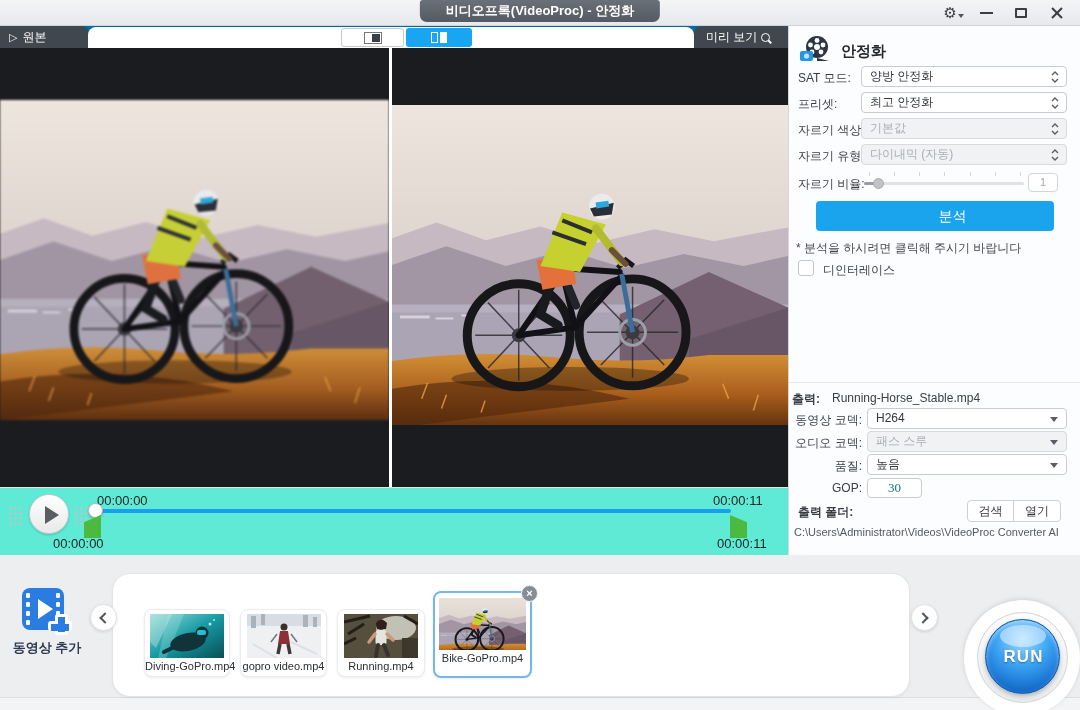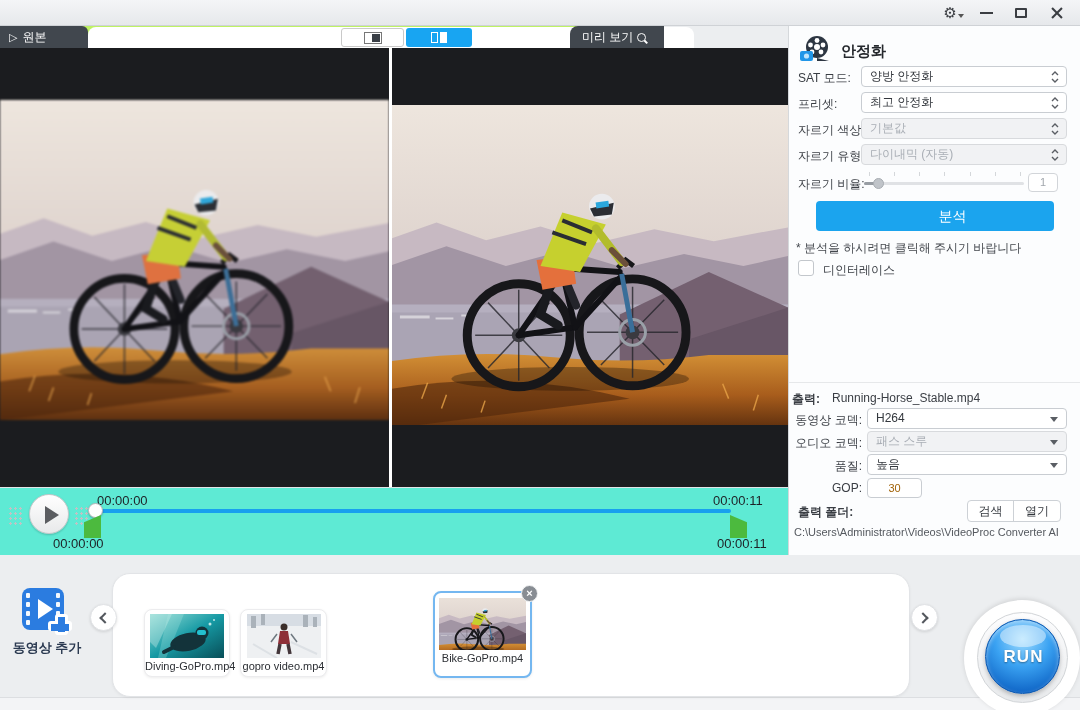--- a/index.html
+++ b/index.html
@@ -23,21 +23,21 @@
   .btn-min i { width:13px; height:2px; background:#3a3d42; }
   .btn-max { left:1007px; width:28px; justify-content:center; }
   .btn-max i { width:12px; height:10px; border:2px solid #3a3d42; border-radius:1px; }
   .btn-close { left:1043px; width:28px; justify-content:center; }
   .btn-close i { position:relative; width:14px; height:14px; }
   .btn-close i::before,.btn-close i::after { content:""; position:absolute; left:6px; top:0;
     width:2px; height:14px; background:#3a3d42; }
   .btn-close i::before { transform:rotate(45deg);} .btn-close i::after { transform:rotate(-45deg);}
 
   
-  .ptopbar { position:absolute; left:0; top:26px; width:664px; height:22px; background:#bef264; }
+  .ptopbar { position:absolute; left:0; top:26px; width:788px; height:22px; background:#0369a1; }
   .tab-orig { position:absolute; left:0; top:0; width:88px; height:22px; background:#41474e;
     color:#fff; font-size:12px; line-height:22px; padding-left:9px; border-radius:0 6px 0 0; }
   .tab-orig .tri { font-size:11px; margin-right:5px; }
   .white-strip { position:absolute; left:88px; top:1px; width:606px; height:21px; background:#fff;
     border-radius:8px 8px 0 0; }
   .toggle-a { position:absolute; left:341px; top:2px; width:63px; height:19px; background:#fff;
     border:1px solid #c9c9c9; border-radius:3px; display:flex; align-items:center; justify-content:center; }
   .toggle-b { position:absolute; left:406px; top:2px; width:66px; height:19px; background:#18a5f2;
     border-radius:3px; display:flex; align-items:center; justify-content:center; }
   .ic-split-a { position:relative; width:18px; height:12px; border:1px solid #777; background:#fff; }
@@ -101,21 +101,21 @@
   .chk { position:absolute; left:9px; top:234px; width:16px; height:16px; border:1px solid #c3c7cc;
     border-radius:3px; background:#fff; }
   .rp-div { position:absolute; left:0; top:356px; width:292px; height:1px; background:#e6e8ea; }
   .seg { position:absolute; display:flex; border:1px solid #cdd1d6; border-radius:4px; overflow:hidden;
     background:#fff; height:22px; }
   .seg div { width:46px; font-size:12px; color:#33373d; text-align:center; line-height:20px; }
   .seg div:first-child { border-right:1px solid #cdd1d6; }
   .caret { position:absolute; right:8px; top:8px; border-left:4px solid transparent;
     border-right:4px solid transparent; border-top:5px solid #5a5e64; }
   .gop-box { position:absolute; left:78px; top:452px; width:55px; height:20px; border:1px solid #c9cdd2;
-    border-radius:4px; background:#fff; font-size:11px; color:#a16207; text-align:center; line-height:18px; }
+    border-radius:4px; background:#fff; font-size:13px; color:#0f766e; text-align:center; line-height:18px;font-family:Liberation Serif, serif; }
   .path-txt { position:absolute; left:5px; top:500px; font-size:11px; color:#55595f; white-space:nowrap; }
 
   
   .bottom { position:absolute; left:0; top:555px; width:1080px; height:155px; background:#eceef0; }
   .bstrip { position:absolute; left:0; top:142px; width:1080px; height:13px; background:#f3f4f6;
     border-top:1px solid #dcdee1; }
   .tray { position:absolute; left:112px; top:18px; width:798px; height:124px; background:#fff;
     border:1px solid #e2e4e7; border-radius:18px; box-shadow:0 1px 3px rgba(0,0,0,.05); }
   .addv { position:absolute; left:22px; top:33px; width:50px; height:48px; }
   .addv-label { position:absolute; left:4px; top:84px; width:86px; text-align:center; font-size:13px;
@@ -224,20 +224,21 @@
     <symbol id="spinsym" viewBox="0 0 8 14">
       <polyline points="1,5 4,2 7,5" fill="none" stroke="#5a5e64" stroke-width="1.4"></polyline>
       <polyline points="1,9 4,12 7,9" fill="none" stroke="#5a5e64" stroke-width="1.4"></polyline>
     </symbol>
   </defs>
 </svg>
 
 <div class="app">
 
   <div class="titlebar">
+    <div class="title-chip">비디오프록(VideoProc) - 안정화</div>
     <div class="gear">⚙</div>
     <div class="winctl btn-min">
         <i></i>
       </div>
     <div class="winctl btn-max">
         <i></i>
       </div>
     <div class="winctl btn-close">
         <i></i>
       </div>
@@ -428,20 +429,39 @@
             <path d="M44,28 L70,40"></path>
           </g>
         <circle cx="37" cy="13" r="3.5" fill="#3a2d2a"></circle>
         <path d="M33,17 L41,17 L43,30 L31,30 Z" fill="#8e2f38"></path>
         <path d="M33,30 L31,40 M41,30 L43,40" stroke="#43363a" stroke-width="3.5"></path>
         <path d="M30,20 L24,28 M44,20 L50,28" stroke="#6f7880" stroke-width="1.5"></path>
       </svg>
       <div class="tname">gopro video.mp4</div>
     </div>
 
+    <div class="card" style="left:337px;width:88px;">
+      <svg class="timg" viewBox="0 0 74 44">
+        <rect width="74" height="44" fill="#564f3e"></rect>
+        <ellipse cx="52" cy="14" rx="20" ry="12" fill="#cfccc2" opacity="0.9"></ellipse>
+        <rect x="58" y="24" width="16" height="20" fill="#3c382c"></rect>
+        <g stroke="#241f16" stroke-width="3" fill="none">
+          <path d="M0,8 L26,2"></path>
+            <path d="M4,20 L20,10"></path>
+            <path d="M60,2 L74,10"></path>
+            <path d="M0,30 L12,24"></path>
+        </g>
+        <circle cx="37" cy="11" r="5" fill="#4a3326"></circle>
+        <path d="M32,9 Q37,2 43,9 L42,15 L33,15 Z" fill="#2e2018"></path>
+        <rect x="31.5" y="16" width="11" height="15" rx="3" fill="#e6e4de"></rect>
+        <path d="M31,20 L25,28 M43,20 L49,26" stroke="#c79b7a" stroke-width="3.5" stroke-linecap="round"></path>
+        <path d="M34,31 L32,42 M40,31 L44,41" stroke="#3a332c" stroke-width="4" stroke-linecap="round"></path>
+      </svg>
+      <div class="tname">Running.mp4</div>
+    </div>
 
     <div class="card card-sel" style="left:433px;width:99px;">
       <div class="xbtn">×</div>
       <svg class="timg" viewBox="0 0 400 330" preserveAspectRatio="xMidYMid slice">
           <use href="#scene"></use>
         </svg>
       <div class="tname">Bike-GoPro.mp4</div>
     </div>
 
     <div class="run-bump">

